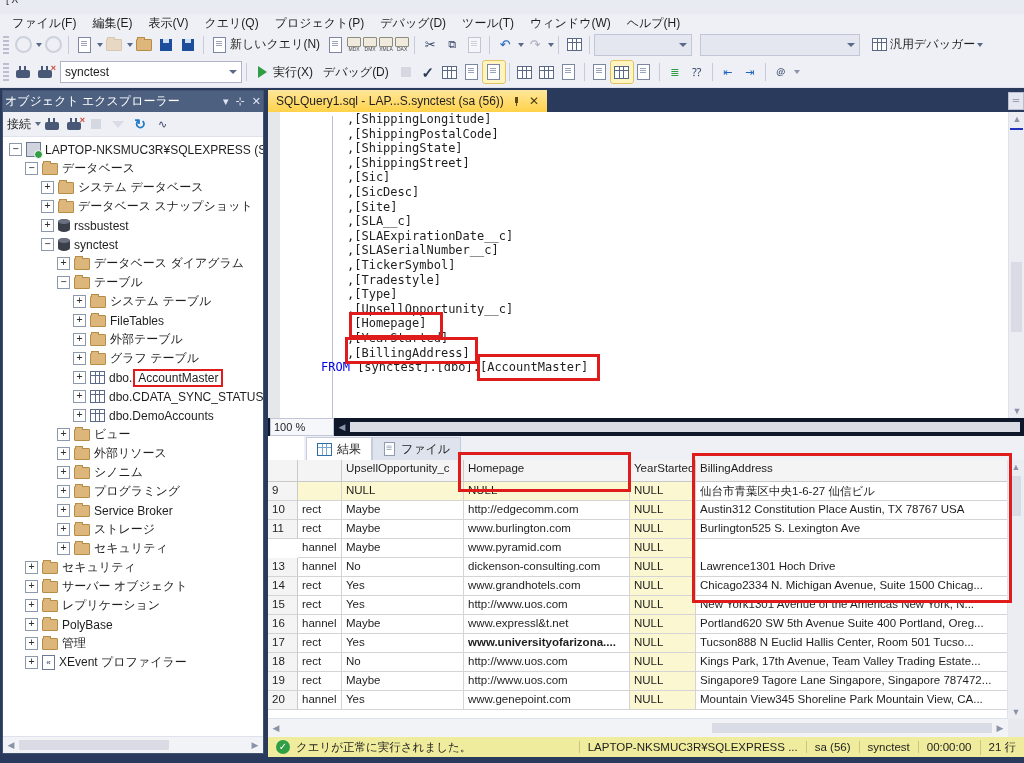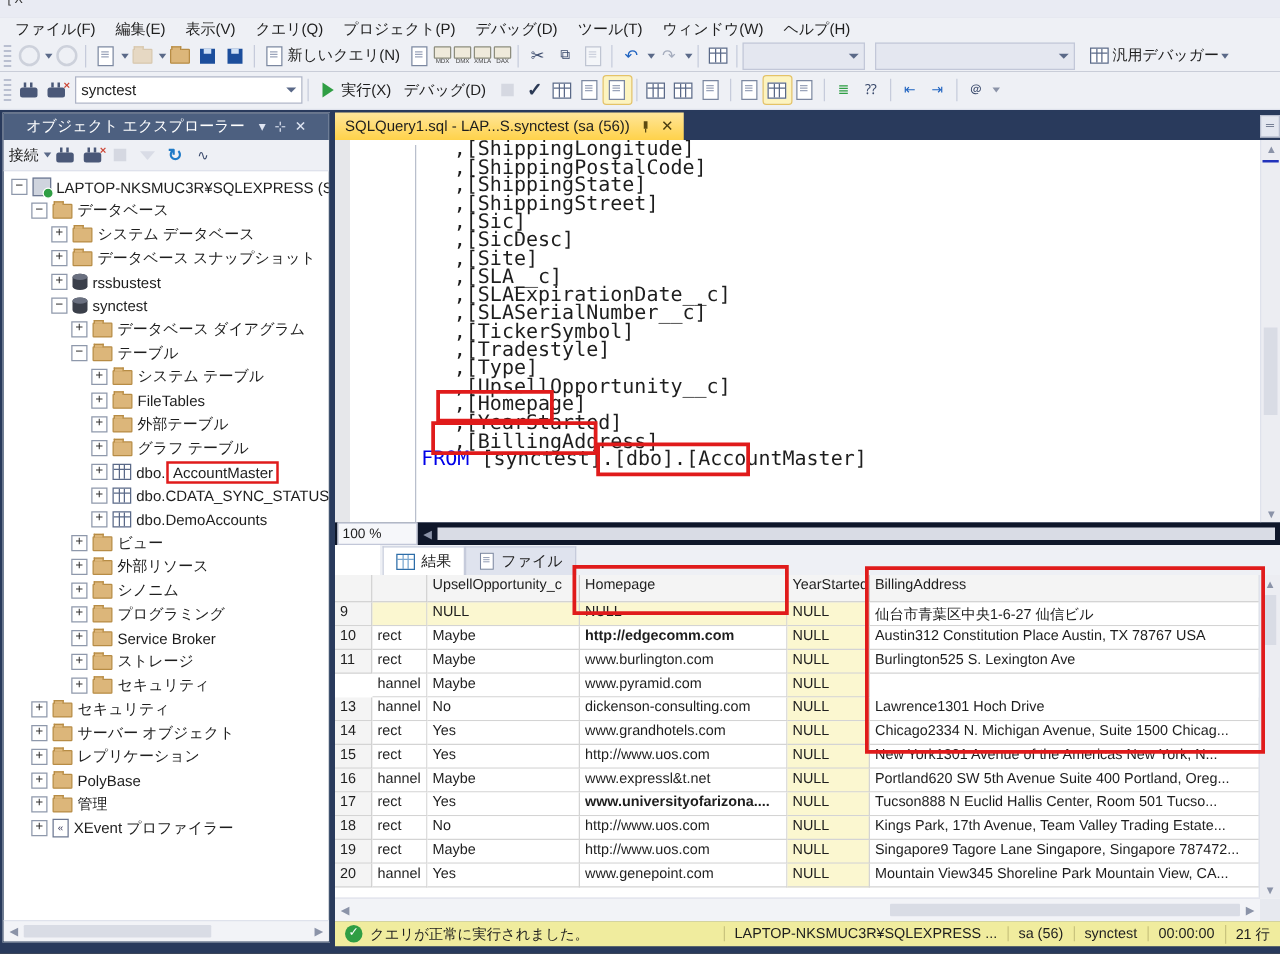--- a/index.html
+++ b/index.html
@@ -44,21 +44,21 @@
   .ic-refresh{color:#1f7ac7;font-size:14px;font-weight:bold;line-height:1;}
   .ic-pulse{font-size:11px;color:#39496b;letter-spacing:-1px;}
   .cube{display:inline-flex;flex-direction:column;align-items:center;margin:0 1px;}
   .cube .c-top{width:12px;height:8px;background:#efeadb;border:1px solid #8d8d7d;border-radius:1px;}
   .cube .c-lab{font-size:5px;color:#444;line-height:5px;letter-spacing:0;}
   .combo{height:20px;background:#fff;border:1px solid #aeb4c6;display:inline-flex;align-items:center;font-size:12px;padding:0 4px;position:relative;}
   .combo .carr{margin-left:auto;width:0;height:0;border-left:4px solid transparent;border-right:4px solid transparent;border-top:4px solid #5a6988;}
   .combo.empty{background:#e4e7f0;border-color:#c2c7d8;}
   
   #objexp{left:2px;top:90px;width:260px;height:662px;background:#fff;border:1px solid #41536f;display:flex;flex-direction:column;}
-  #oe-title{height:21px;background:#4d6080;color:#fff;font-size:12px;display:flex;align-items:center;padding:0 18px;flex:none;}
+  #oe-title{height:21px;background:#4d6080;color:#fff;font-size:12px;display:flex;align-items:center;padding:0 2px;flex:none;}
   #oe-title .sp{flex:1;}
   #oe-title .wbtn{color:#dfe5f2;font-size:11px;margin-left:7px;}
   #oe-toolbar{height:24px;background:#eef0f5;display:flex;align-items:center;padding:0 4px;flex:none;border-bottom:1px solid #dfe2ec;}
   #oe-toolbar .lbl12{margin-right:2px;}
   #oe-tree{flex:1;overflow:hidden;padding-top:3px;position:relative;}
   .t-row{height:19px;display:flex;align-items:center;font-size:12px;white-space:nowrap;}
   .exp{width:11px;height:11px;border:1px solid #8e98ab;background:#fff;color:#333;font-size:10px;line-height:9px;text-align:center;margin-right:4px;flex:none;font-family:"DejaVu Sans Mono",monospace;}
   .t-ico{margin-right:4px;flex:none;}
   .ico-server{width:13px;height:13px;background:#cfd4de;border:1px solid #6d7892;position:relative;}
   .ico-server:after{content:"";position:absolute;right:-3px;bottom:-3px;width:7px;height:7px;border-radius:50%;background:#2f9e44;border:1px solid #fff;}
@@ -72,21 +72,21 @@
   
   #tabstrip{left:268px;top:90px;right:0;height:22px;background:#293a5c;display:flex;align-items:flex-end;position:absolute;}
   #doc-tab{height:22px;background:linear-gradient(#ffe69a,#ffd24a);color:#1e1e1e;font-size:12px;display:flex;align-items:center;padding:0 8px;gap:8px;}
   .pin{width:9px;height:9px;position:relative;}
   .pin:before{content:"";position:absolute;left:3px;top:0;width:3px;height:6px;background:#5c4a10;}
   .pin:after{content:"";position:absolute;left:4px;top:6px;width:1px;height:3px;background:#5c4a10;}
   .xclose{font-size:12px;color:#4a3d10;line-height:1;}
   #tab-ddown{margin-left:auto;color:#cdd6e8;font-size:10px;padding:0 6px;align-self:center;}
   #editor{left:268px;top:112px;right:16px;height:306px;background:#fff;position:absolute;overflow:hidden;}
   #ed-margin{position:absolute;left:0;top:0;width:12px;height:100%;background:#e6e7ea;}
-  #ed-text{position:absolute;left:36px;top:0;right:0;font-family:"DejaVu Sans Mono",monospace;font-size:16px;line-height:14.6px;white-space:pre;}
+  #ed-text{position:absolute;left:20px;top:0;right:0;font-family:"DejaVu Sans Mono",monospace;font-size:12px;line-height:14.6px;white-space:pre;}
   .ed-line{padding-left:59px;height:14.6px;}
   .ed-line.fromline{padding-left:33px;}
   .kw{color:#0000e8;}
   #fold-line{position:absolute;left:64px;top:4px;width:1px;height:358px;background:#b9bfcc;}
   #ed-vscroll{left:1008px;top:112px;width:16px;height:306px;position:absolute;background:#ecedf2;border-left:1px solid #dfe2ec;}
   #ed-vsplit{position:absolute;left:1008px;top:92px;width:16px;height:18px;background:#e4e7f0;border:1px solid #b9bfd0;box-sizing:border-box;font-size:9px;color:#55607a;text-align:center;line-height:15px;}
   .vs-up{position:absolute;top:2px;left:0;width:16px;text-align:center;font-size:9px;color:#8b93a8;}
   .vs-dn{position:absolute;bottom:2px;left:0;width:16px;text-align:center;font-size:9px;color:#8b93a8;}
   #ed-vmark{position:absolute;left:1px;top:16px;width:13px;height:2px;background:#2233bb;}
   #ed-vthumb{position:absolute;left:2px;top:150px;width:11px;height:70px;background:#d9dce5;}
@@ -542,21 +542,21 @@
           <div class="g-cell nullv" style="width: 44px; flex: 0 0 auto;"></div>
           <div class="g-cell nullv" style="width: 122px; flex: 0 0 auto;">NULL</div>
           <div class="g-cell nullv" style="width: 166px; flex: 0 0 auto;">NULL</div>
           <div class="g-cell nullv" style="width: 66px; flex: 0 0 auto;">NULL</div>
           <div class="g-cell" style="width: 312px; flex: 0 0 auto;">仙台市青葉区中央1-6-27 仙信ビル</div>
         </div>
         <div class="g-row">
           <div class="g-cell rowno" style="width: 30px; flex: 0 0 auto;">10</div>
           <div class="g-cell" style="width: 44px; flex: 0 0 auto;">rect</div>
           <div class="g-cell" style="width: 122px; flex: 0 0 auto;">Maybe</div>
-          <div class="g-cell" style="width: 166px; flex: 0 0 auto; font-weight: bold;">http://edgecomm.com</div>
+          <div class="g-cell" style="width: 166px; flex: 0 0 auto;">http://edgecomm.com</div>
           <div class="g-cell nullv" style="width: 66px; flex: 0 0 auto;">NULL</div>
           <div class="g-cell" style="width: 312px; flex: 0 0 auto;">Austin312 Constitution Place Austin, TX 78767 USA</div>
         </div>
         <div class="g-row">
           <div class="g-cell rowno" style="width: 30px; flex: 0 0 auto;">11</div>
           <div class="g-cell" style="width: 44px; flex: 0 0 auto;">rect</div>
           <div class="g-cell" style="width: 122px; flex: 0 0 auto;">Maybe</div>
           <div class="g-cell" style="width: 166px; flex: 0 0 auto;">www.burlington.com</div>
           <div class="g-cell nullv" style="width: 66px; flex: 0 0 auto;">NULL</div>
           <div class="g-cell" style="width: 312px; flex: 0 0 auto;">Burlington525 S. Lexington Ave</div>

